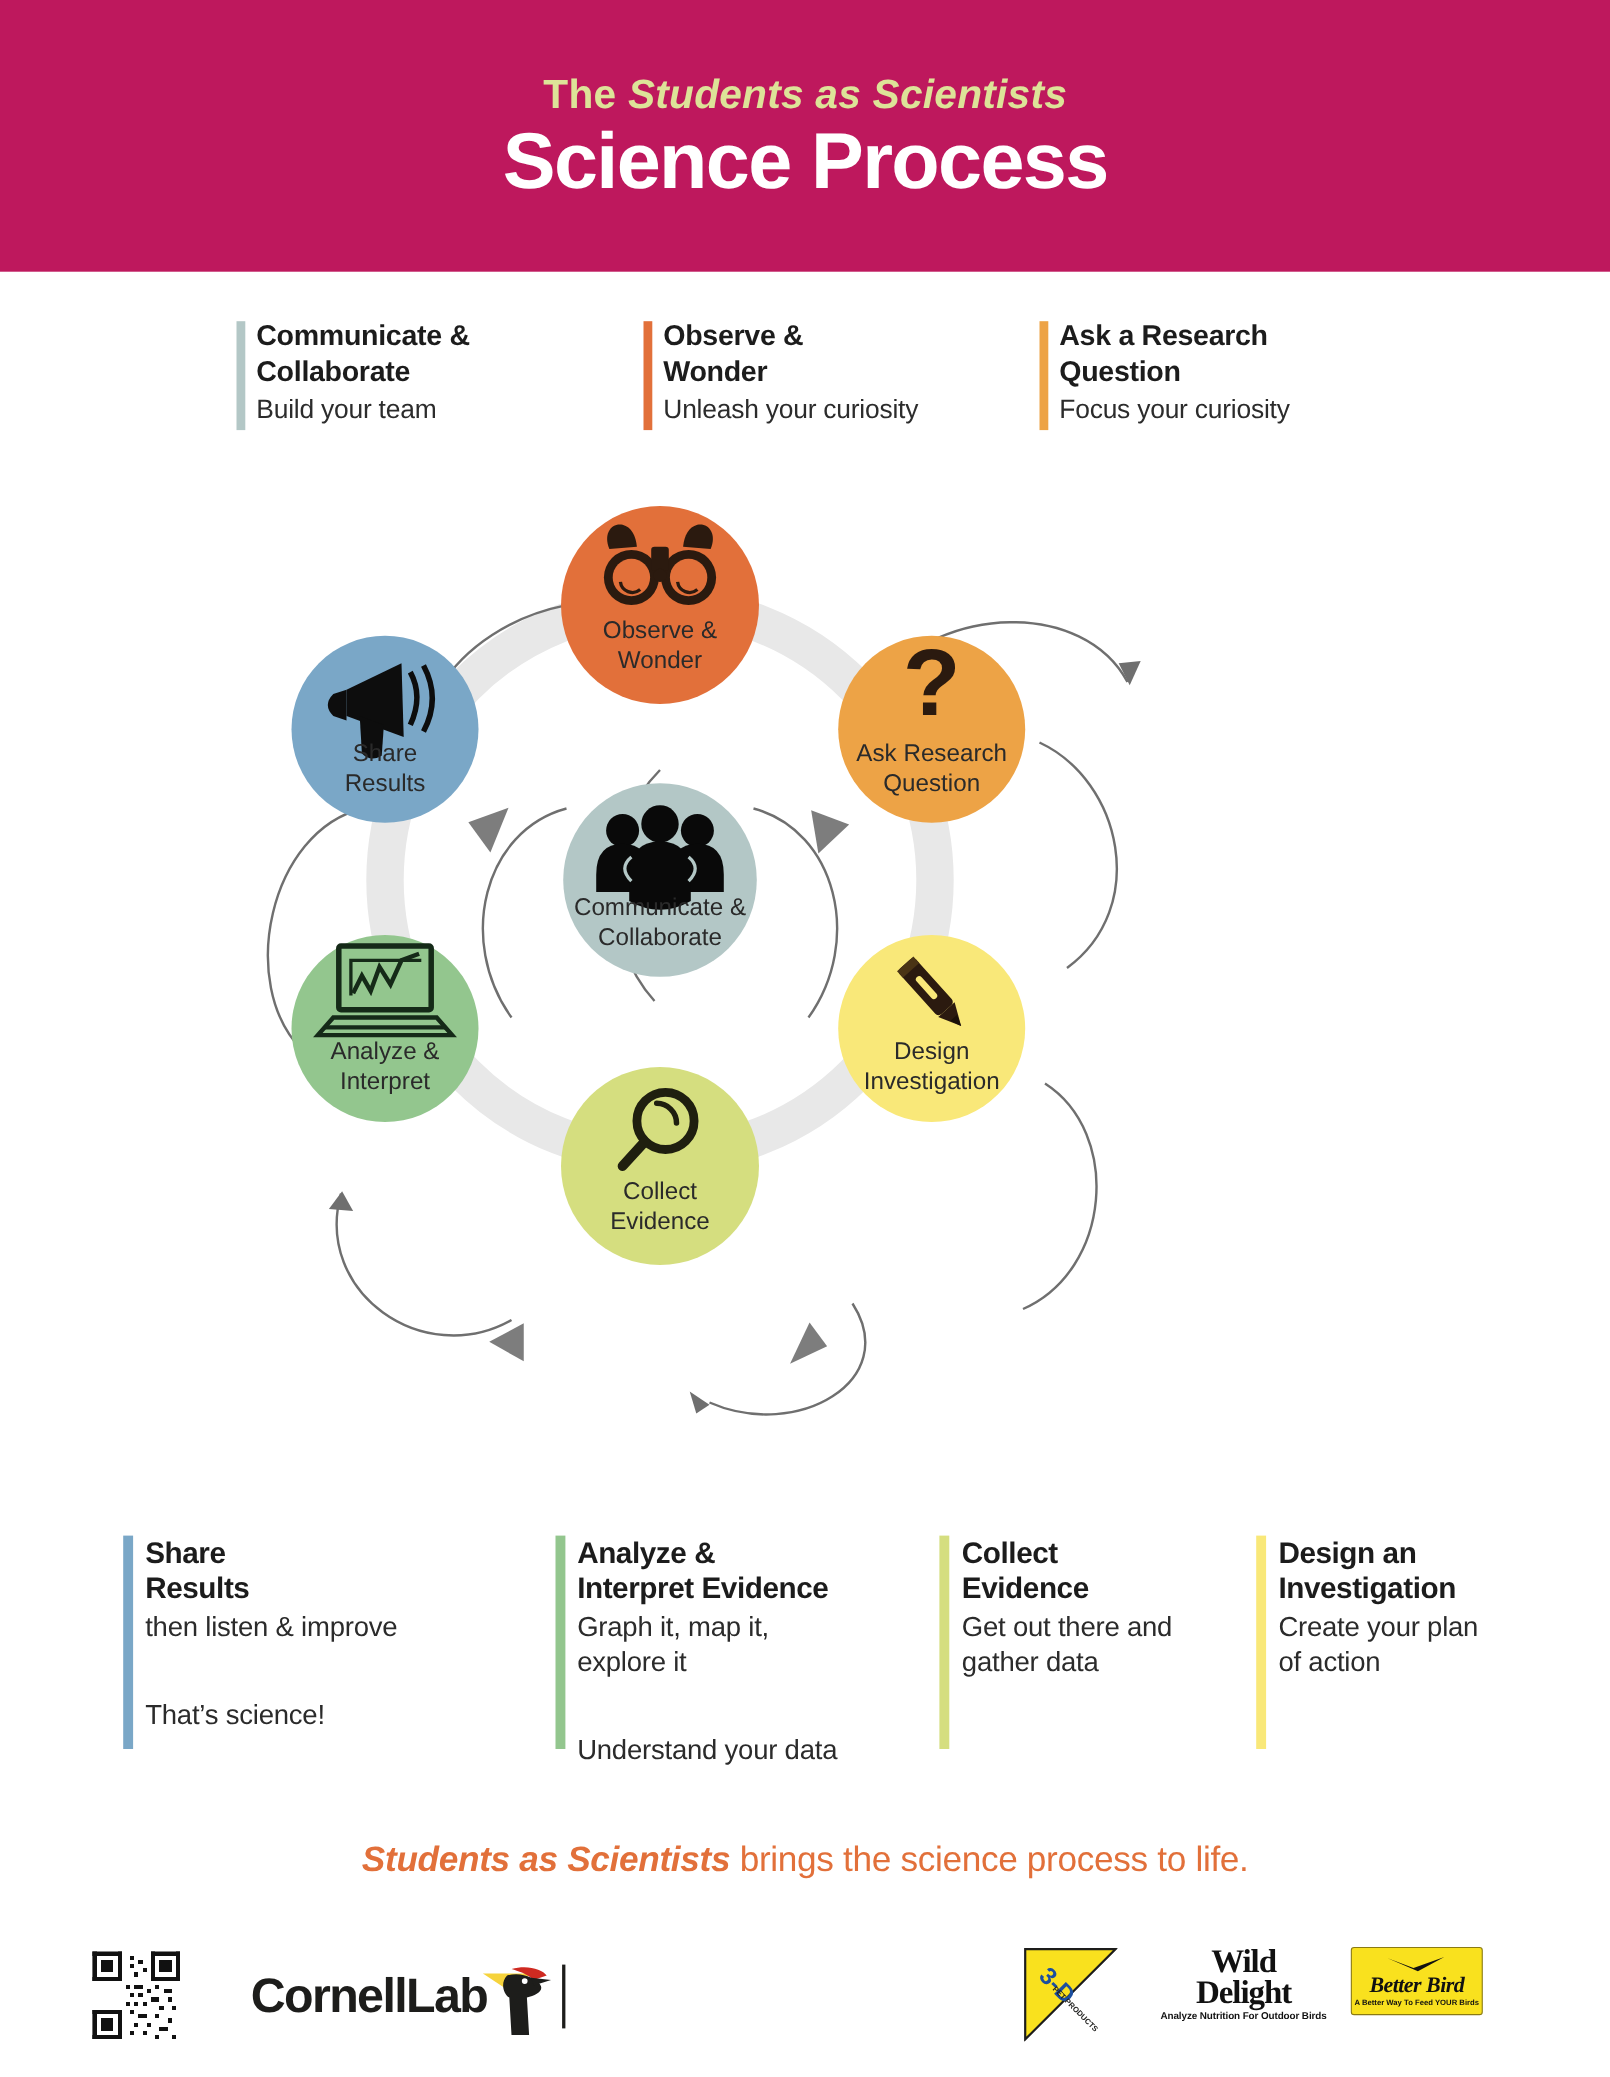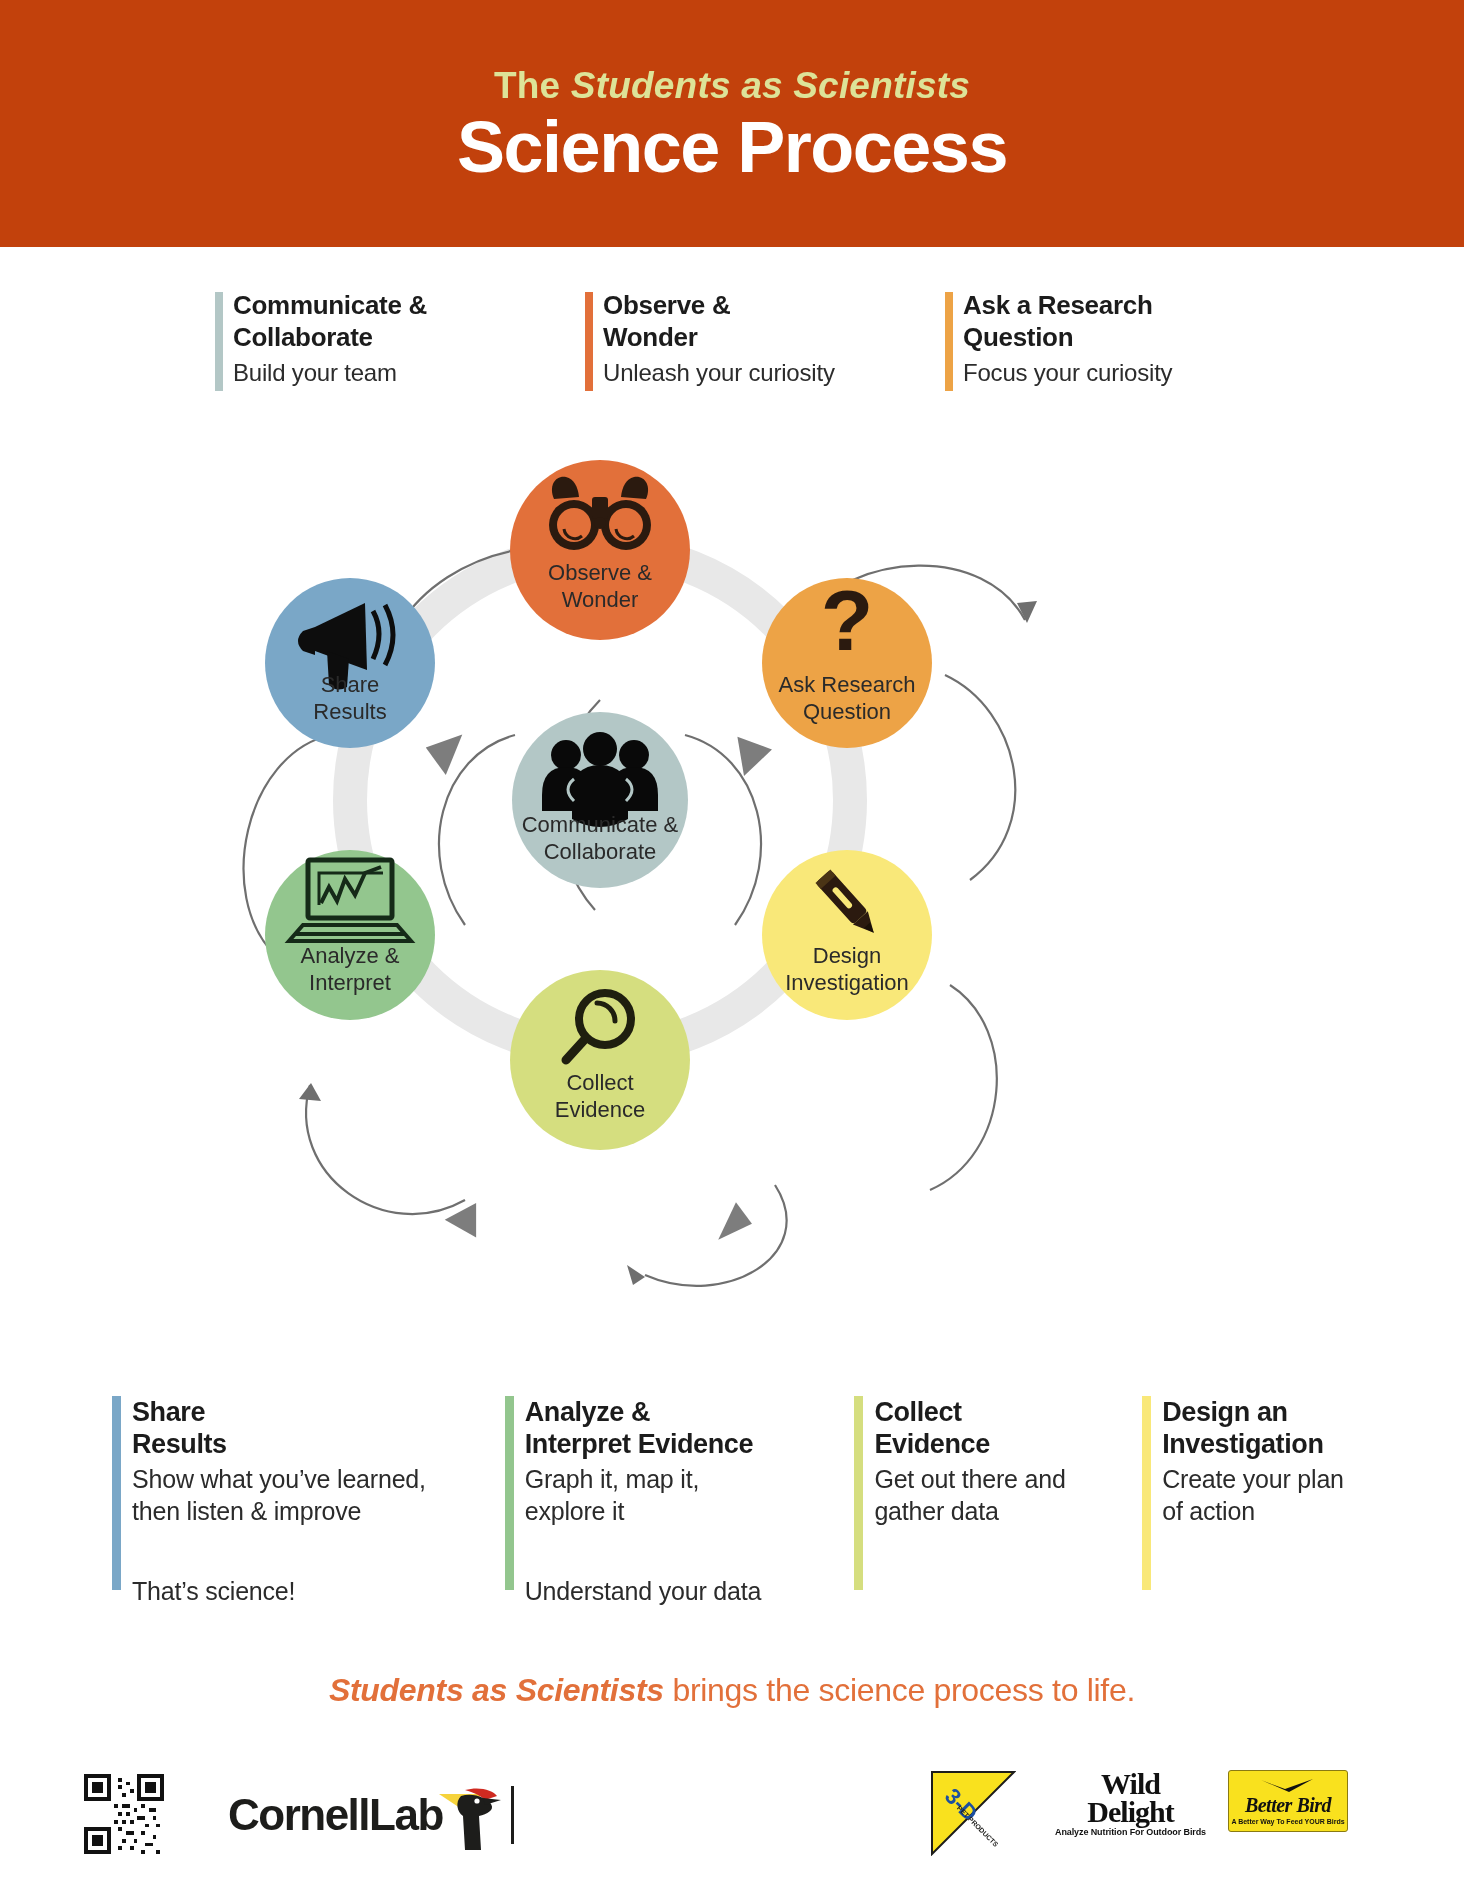--- a/index.html
+++ b/index.html
@@ -9,21 +9,21 @@
     background: #ffffff;
     font-family: "Liberation Sans", sans-serif;
     overflow: hidden;
   }
   .page { position: relative; width: 1464px; height: 1888px; background:#fff; }
 
   
   .header {
     position: absolute; top: 0; left: 0;
     width: 1464px; height: 247px;
-    background: #c2410c;
+    background: #be185d;
     display: flex; flex-direction: column;
     align-items: center; justify-content: center;
   }
   .header-kicker {
     font-size: 37px; font-weight: bold; letter-spacing: .2px;
     color: #dde398; margin-bottom: 4px;
   }
   .header-kicker .ital { font-style: italic; }
   .header-title {
     font-size: 72px; font-weight: bold; color: #ffffff;
@@ -293,21 +293,20 @@
   </div>
 
   <div class="bottom-callouts">
     <div class="bc b-1">
       <div class="bar" style="background:#7aa7c7"></div>
       <div class="bc-title">
         <div>Share</div>
         <div>Results</div>
       </div>
       <div class="bc-sub">
-        <div>Show what you’ve learned,</div>
         <div>then listen &amp; improve</div>
       </div>
       <div class="bc-extra">That’s science!</div>
     </div>
 
     <div class="bc b-2">
       <div class="bar" style="background:#93c68e"></div>
       <div class="bc-title">
         <div>Analyze &amp;</div>
         <div>Interpret Evidence</div>

